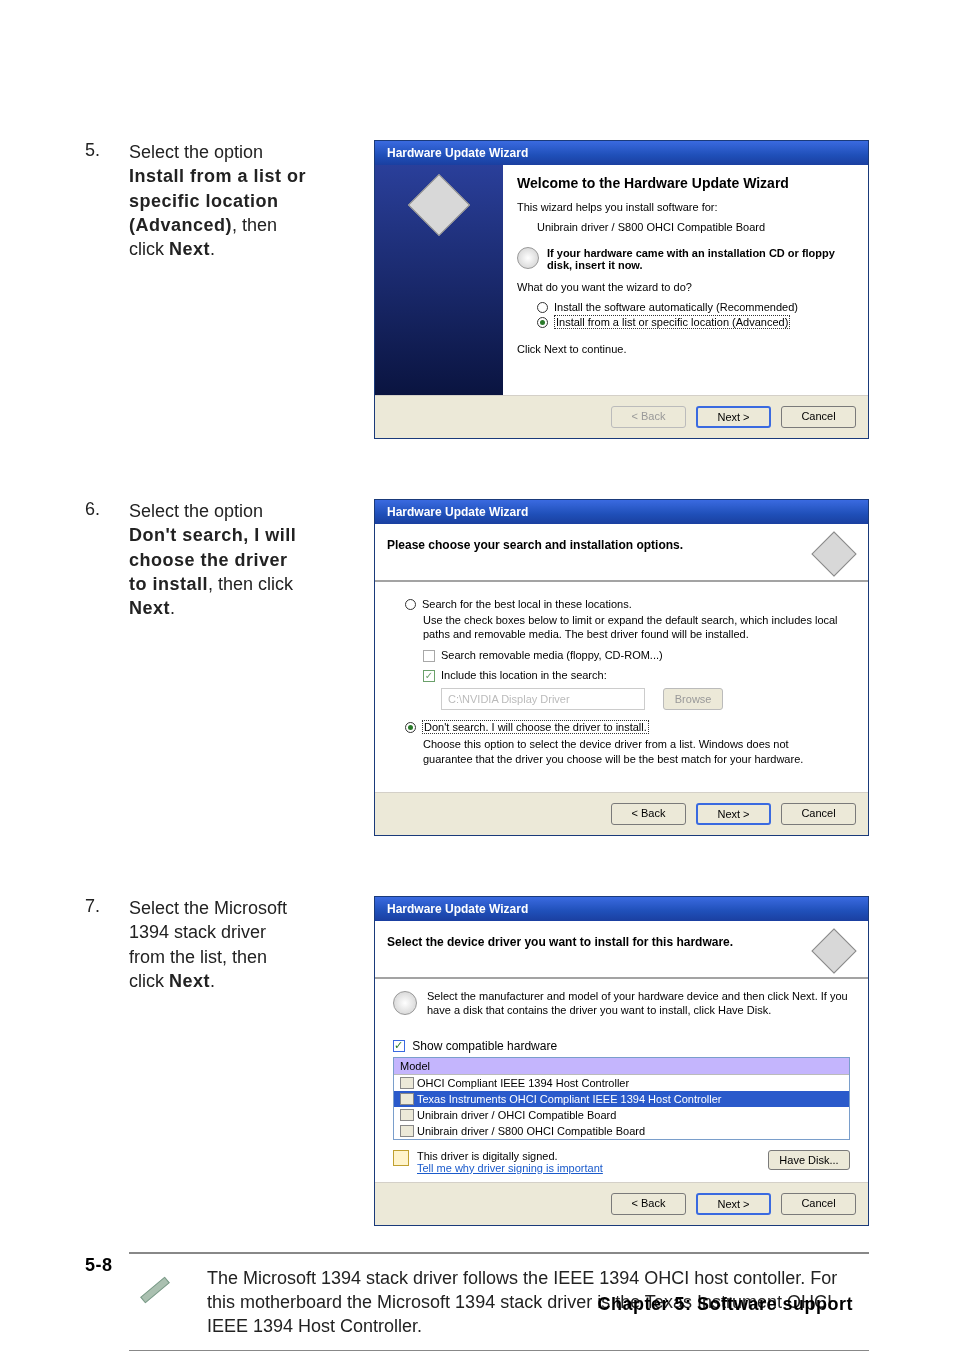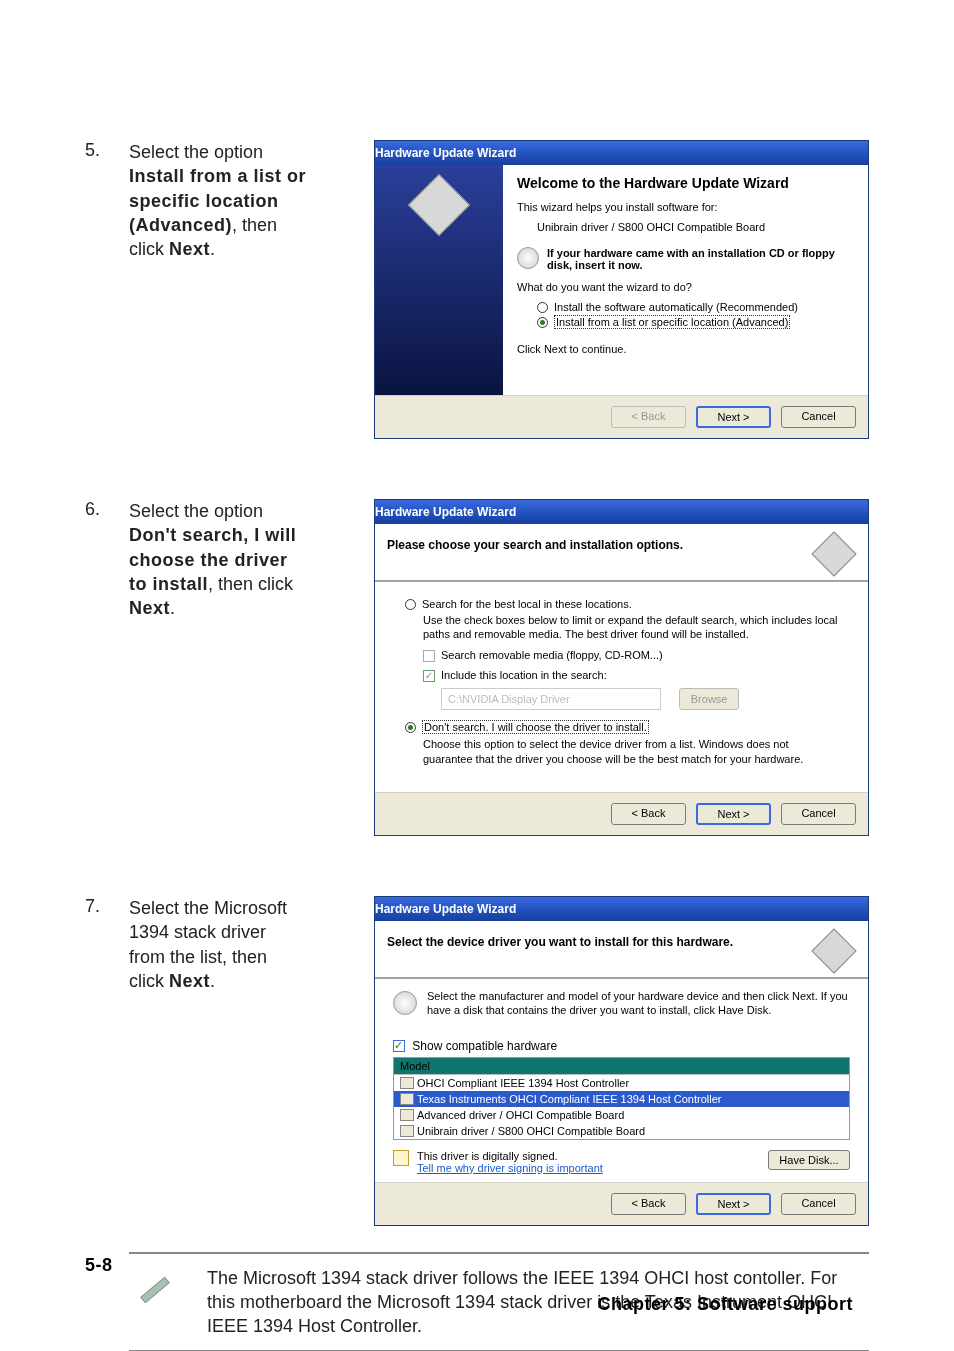--- a/index.html
+++ b/index.html
@@ -43,21 +43,21 @@
     width: 495px;
     border: 1px solid #1a3a7a;
     background: #eee;
     font-family: Tahoma, Arial, sans-serif;
     font-size: 11px;
   }
   .titlebar {
     background: linear-gradient(#3a6ae0, #1f4fb8 60%, #1a3fa0);
     color: #fff;
     font-weight: bold;
-    padding: 5px 0;
+    padding: 5px 12px;
     font-size: 12px;
   }
   .dialog-body { background: #fff; }
   .btnrow {
     background: #ece9d8;
     padding: 10px 12px;
     display: flex;
     justify-content: flex-end;
     gap: 10px;
     border-top: 1px solid #d4d0c8;
@@ -112,30 +112,30 @@
     padding: 10px 12px; border-bottom:2px solid #a3a3a3; background:#fff;
   }
   .hdr6 .t { font-weight:bold; font-size:12px; padding-top:4px; }
   .chip-sm { width:32px; height:32px; background:#d8d8d8; border:1px solid #888; transform:rotate(45deg); margin:4px 6px 0 0; }
   .body6 { padding: 16px 30px 10px 30px; background:#fff; min-height: 210px; }
   .body6 .sub { font-size:11px; color:#000; margin:3px 0 6px 18px; line-height:1.3; }
   .grey { color:#a8a8a8; }
   .chk { width:12px; height:12px; border:1px solid #a8a8a8; display:inline-block; vertical-align:middle; margin-right:6px; background:#fff; }
   .chk.sel { border-color:#6aa06a; }
   .chk.sel::after { content:"✓"; color:#6aa06a; font-size:10px; display:block; line-height:10px; text-align:center; }
-  .txtbox { border:1px solid #ccc; padding:3px 6px; color:#bbb; font-size:11px; width: 220px; display:inline-block; }
+  .txtbox { border:1px solid #ccc; padding:3px 6px; color:#bbb; font-size:11px; width: 204px; display:inline-block; }
 
   
   .body7 { padding: 10px 18px 8px 18px; background:#fff; }
   .instr { display:flex; gap:10px; font-size:11px; line-height:1.3; margin-bottom:20px; }
   .diskicon { width:24px; height:24px; border-radius:50%; border:1px solid #999; background:radial-gradient(#fff,#ccc); flex-shrink:0; margin-top:2px; }
   .chk2 { width:12px; height:12px; border:1px solid #3a6ae0; display:inline-block; margin-right:4px; position:relative; top:2px; }
   .chk2::after { content:"✓"; color:#2a7a2a; font-size:11px; position:absolute; top:-2px; left:0; }
   .listbox { border:1px solid #7a9ecb; margin-top:4px; }
-  .listhdr { background:#0f766e; border-bottom:1px solid #bbb; padding:2px 6px; font-size:11px; }
+  .listhdr { background:#c4b5fd; border-bottom:1px solid #bbb; padding:2px 6px; font-size:11px; }
   .listrow { padding:2px 6px; font-size:11px; display:flex; gap:3px; align-items:center; }
   .listrow.sel { background:#2a5acb; color:#fff; }
   .drvicn { width:14px; height:12px; background:#ece9d8; border:1px solid #888; flex-shrink:0; }
   .signed { display:flex; justify-content:space-between; align-items:flex-start; margin-top:10px; }
   .certicn { width:16px; height:16px; background:#fff4cc; border:1px solid #c0a030; flex-shrink:0; }
   .link { color:#1a5acb; text-decoration:underline; font-size:11px; }
 
   
   .notewrap { display:flex; gap:28px; border-top:2px solid #888; border-bottom:2px solid #888; padding:12px 0; margin-top:10px; margin-left:44px; }
   .pencil { width:44px; height:44px; flex-shrink:0; margin-left:6px; margin-top:2px; position:relative; }
@@ -269,21 +269,21 @@
             <div class="listrow">
                 <span class="drvicn"></span>
                 <span>OHCI Compliant IEEE 1394 Host Controller</span>
               </div>
             <div class="listrow sel">
                 <span class="drvicn"></span>
                 <span>Texas Instruments OHCI Compliant IEEE 1394 Host Controller</span>
               </div>
             <div class="listrow">
                 <span class="drvicn"></span>
-                <span>Advanced driver / OHCI Compatible Board</span>
+                <span>Unibrain driver / OHCI Compatible Board</span>
               </div>
             <div class="listrow">
                 <span class="drvicn"></span>
                 <span>Unibrain driver / S800 OHCI Compatible Board</span>
               </div>
           </div>
           <div class="signed">
             <div style="display:flex;gap:8px">
               <div class="certicn"></div>
               <div>

